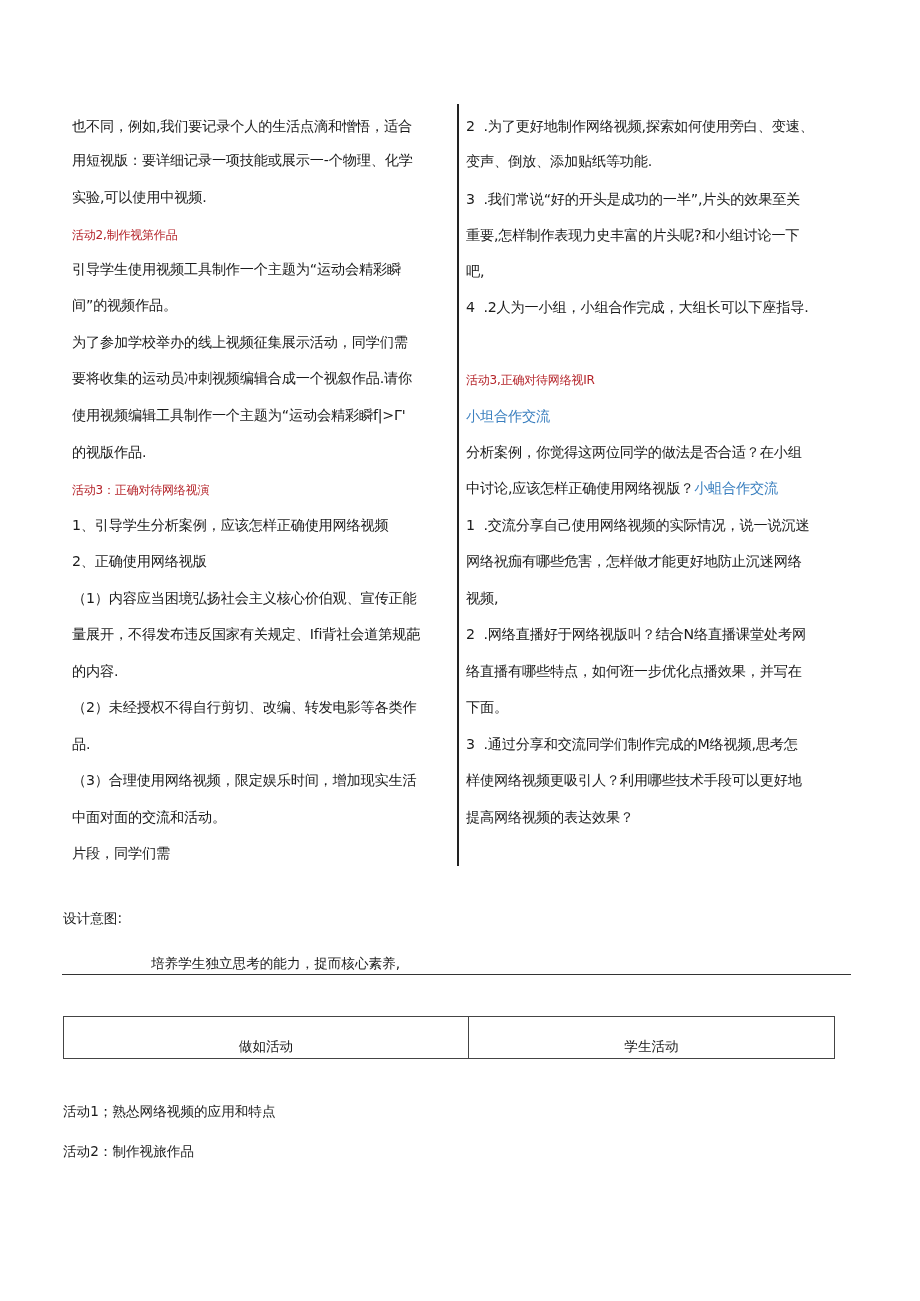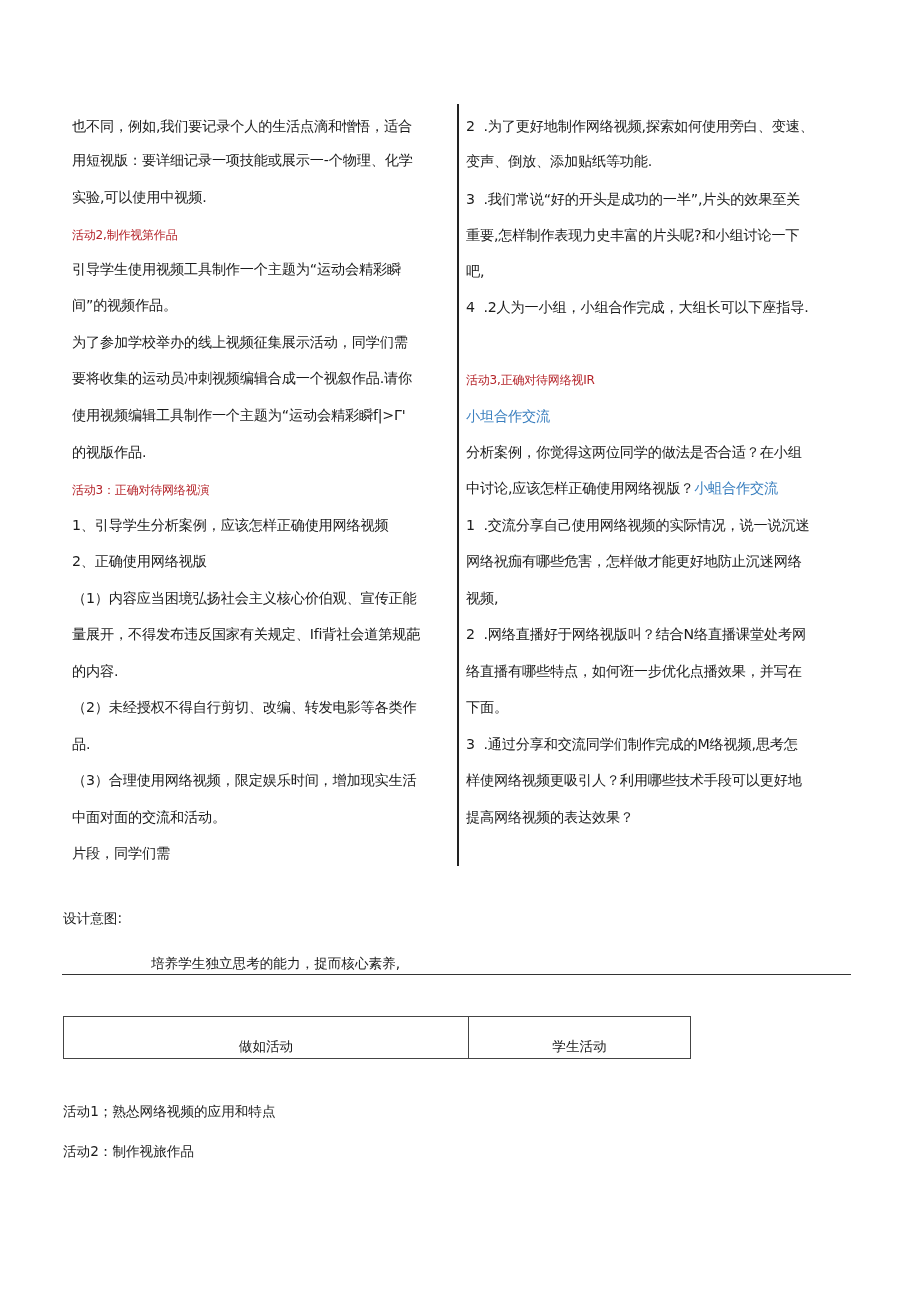--- a/index.html
+++ b/index.html
@@ -96,21 +96,21 @@
       width: 920px;
       top: 995px;
       text-align: center;
       font-size: 13.6px;
       line-height: 20px;
     }
     .summary-table {
       position: absolute;
       left: 63px;
       top: 1016px;
-      width: 628px;
+      width: 772px;
       border-collapse: collapse;
       font-size: 13.6px;
     }
     .summary-table td {
       border: 1px solid #444;
       padding: 0;
       vertical-align: bottom;
     }
     .summary-table tr.head td {
       height: 39px;

